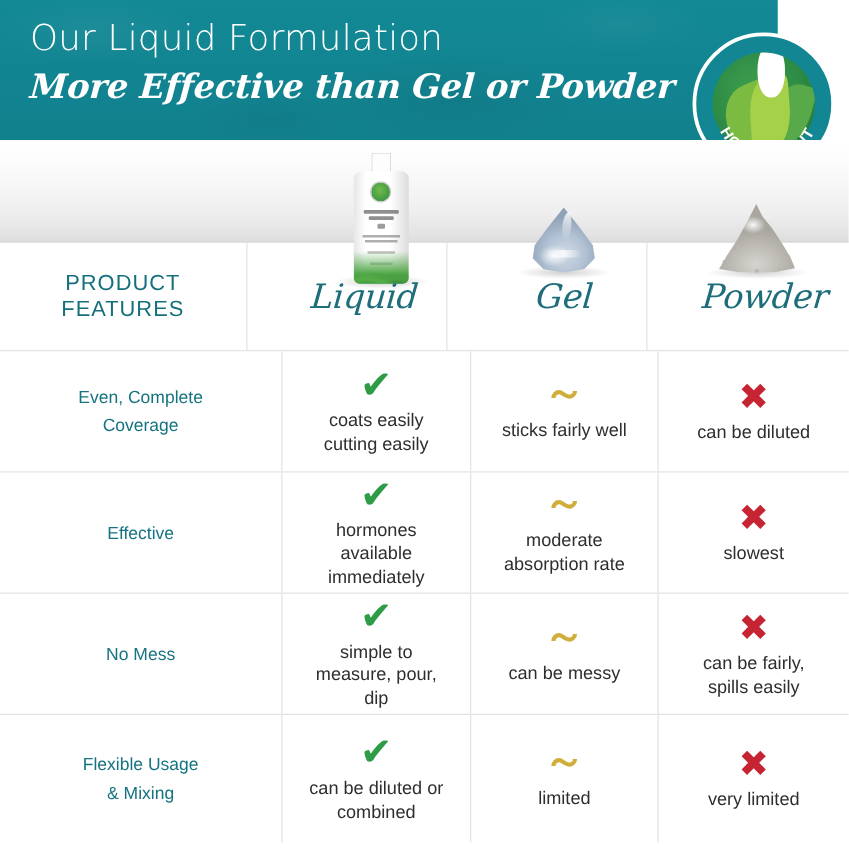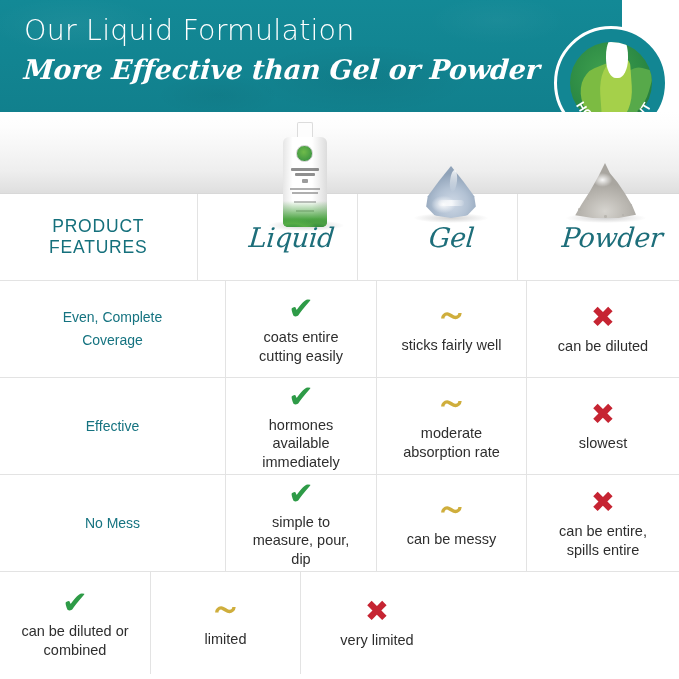--- a/index.html
+++ b/index.html
@@ -384,21 +384,21 @@
       </div>
     </div>
 
     <div class="row data-row">
       <div class="cell c-feature">
         <span class="feature-label">Even, Complete</span>
         <span class="feature-label">Coverage</span>
       </div>
       <div class="cell c-liquid">
         <span class="mark check">✔</span>
-        <span class="note">coats entire</span>
+        <span class="note">coats easily</span>
         <span class="note">cutting easily</span>
       </div>
       <div class="cell c-gel">
         <span class="mark tilde">～</span>
         <span class="note">sticks fairly well</span>
       </div>
       <div class="cell c-powder">
         <span class="mark cross">✖</span>
         <span class="note">can be diluted</span>
       </div>
@@ -434,26 +434,30 @@
         <span class="note">simple to</span>
         <span class="note">measure, pour,</span>
         <span class="note">dip</span>
       </div>
       <div class="cell c-gel">
         <span class="mark tilde">～</span>
         <span class="note">can be messy</span>
       </div>
       <div class="cell c-powder">
         <span class="mark cross">✖</span>
-        <span class="note">can be entire,</span>
-        <span class="note">spills entire</span>
+        <span class="note">can be fairly,</span>
+        <span class="note">spills easily</span>
       </div>
     </div>
 
     <div class="row data-row">
+      <div class="cell c-feature">
+        <span class="feature-label">Flexible Usage</span>
+        <span class="feature-label">&amp; Mixing</span>
+      </div>
       <div class="cell c-liquid">
         <span class="mark check">✔</span>
         <span class="note">can be diluted or</span>
         <span class="note">combined</span>
       </div>
       <div class="cell c-gel">
         <span class="mark tilde">～</span>
         <span class="note">limited</span>
       </div>
       <div class="cell c-powder">

